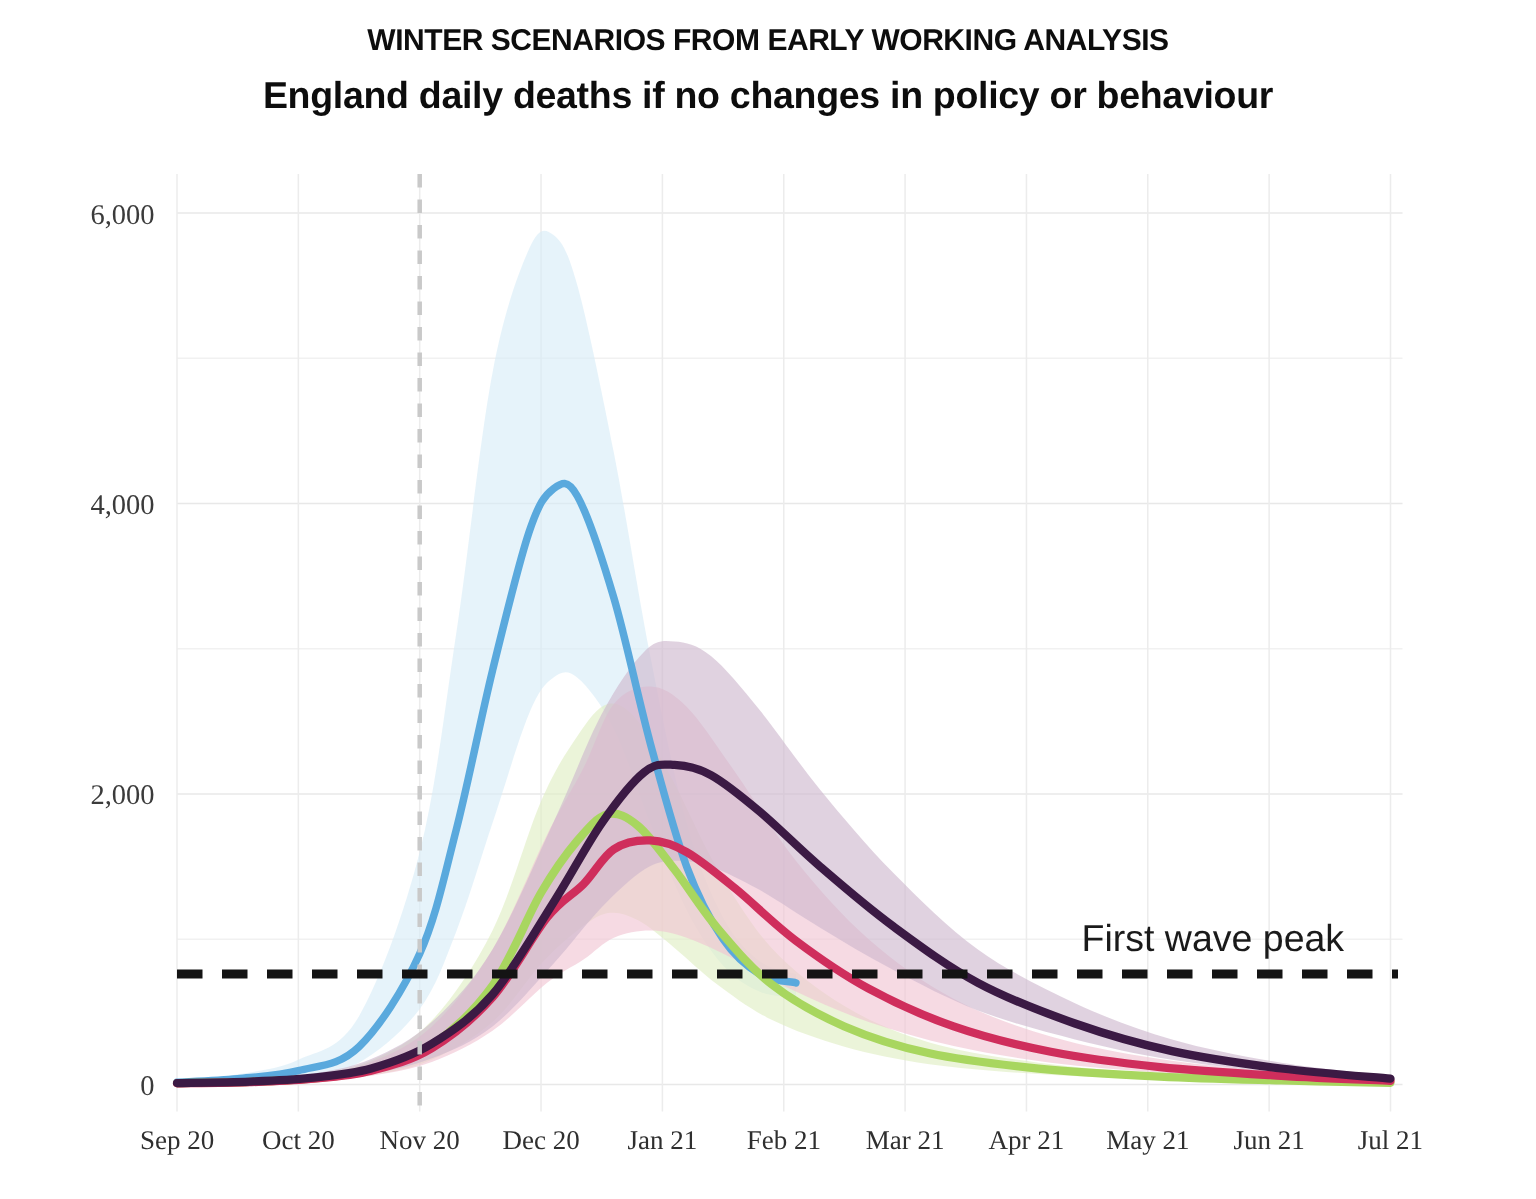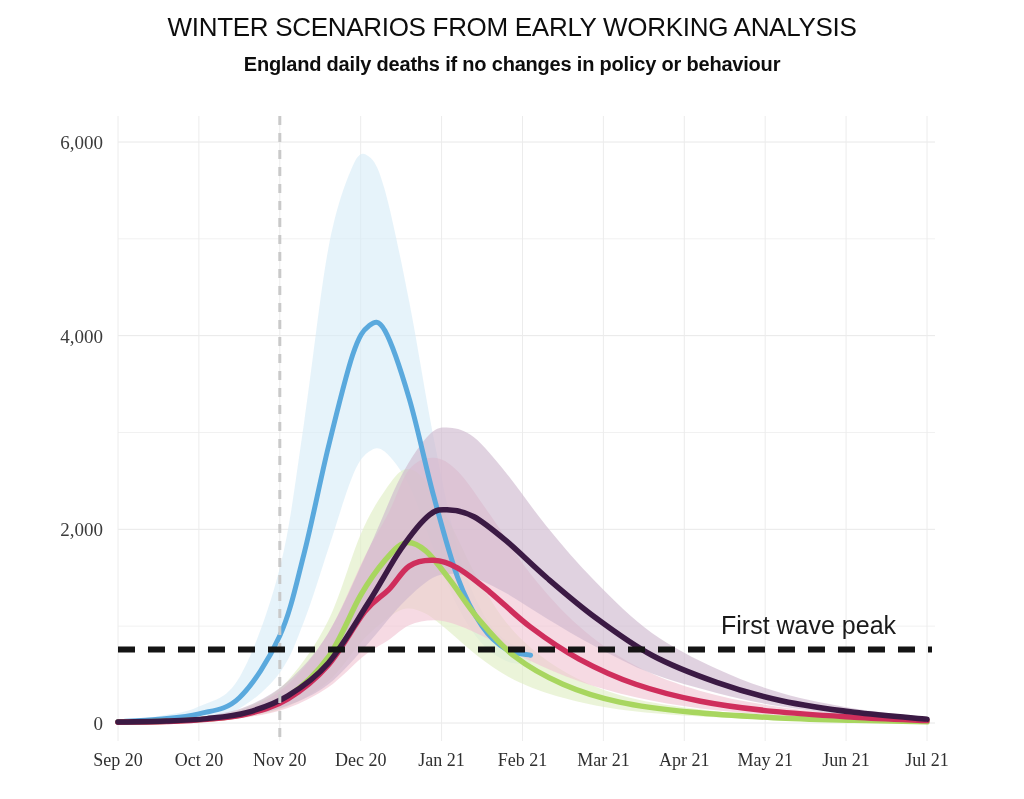--- a/index.html
+++ b/index.html
@@ -12,31 +12,31 @@
   }
   #figure{
     position:absolute;left:0;top:0;width:1024px;height:799px;
     background:#fff;
   }
   .title-block{
     position:absolute;left:0;top:8px;width:1024px;text-align:center;
   }
   .title-main{
     font-family:"Liberation Sans", sans-serif;
-    font-weight:normal;
-    font-size:26px;
+    font-weight:bold;
+    font-size:20px;
     letter-spacing:-0.3px;
     line-height:38px;
     color:#0d0d0d;
     white-space:nowrap;
   }
   .title-sub{
     font-family:"Liberation Sans", sans-serif;
     font-weight:bold;
-    font-size:20px;
+    font-size:25px;
     letter-spacing:-0.2px;
     line-height:36px;
     color:#0d0d0d;
     white-space:nowrap;
   }
   svg{display:block;}
   .ytick-label{
     font-family:"Liberation Serif", serif;
     font-size:19px;
     fill:#3b3b3b;

